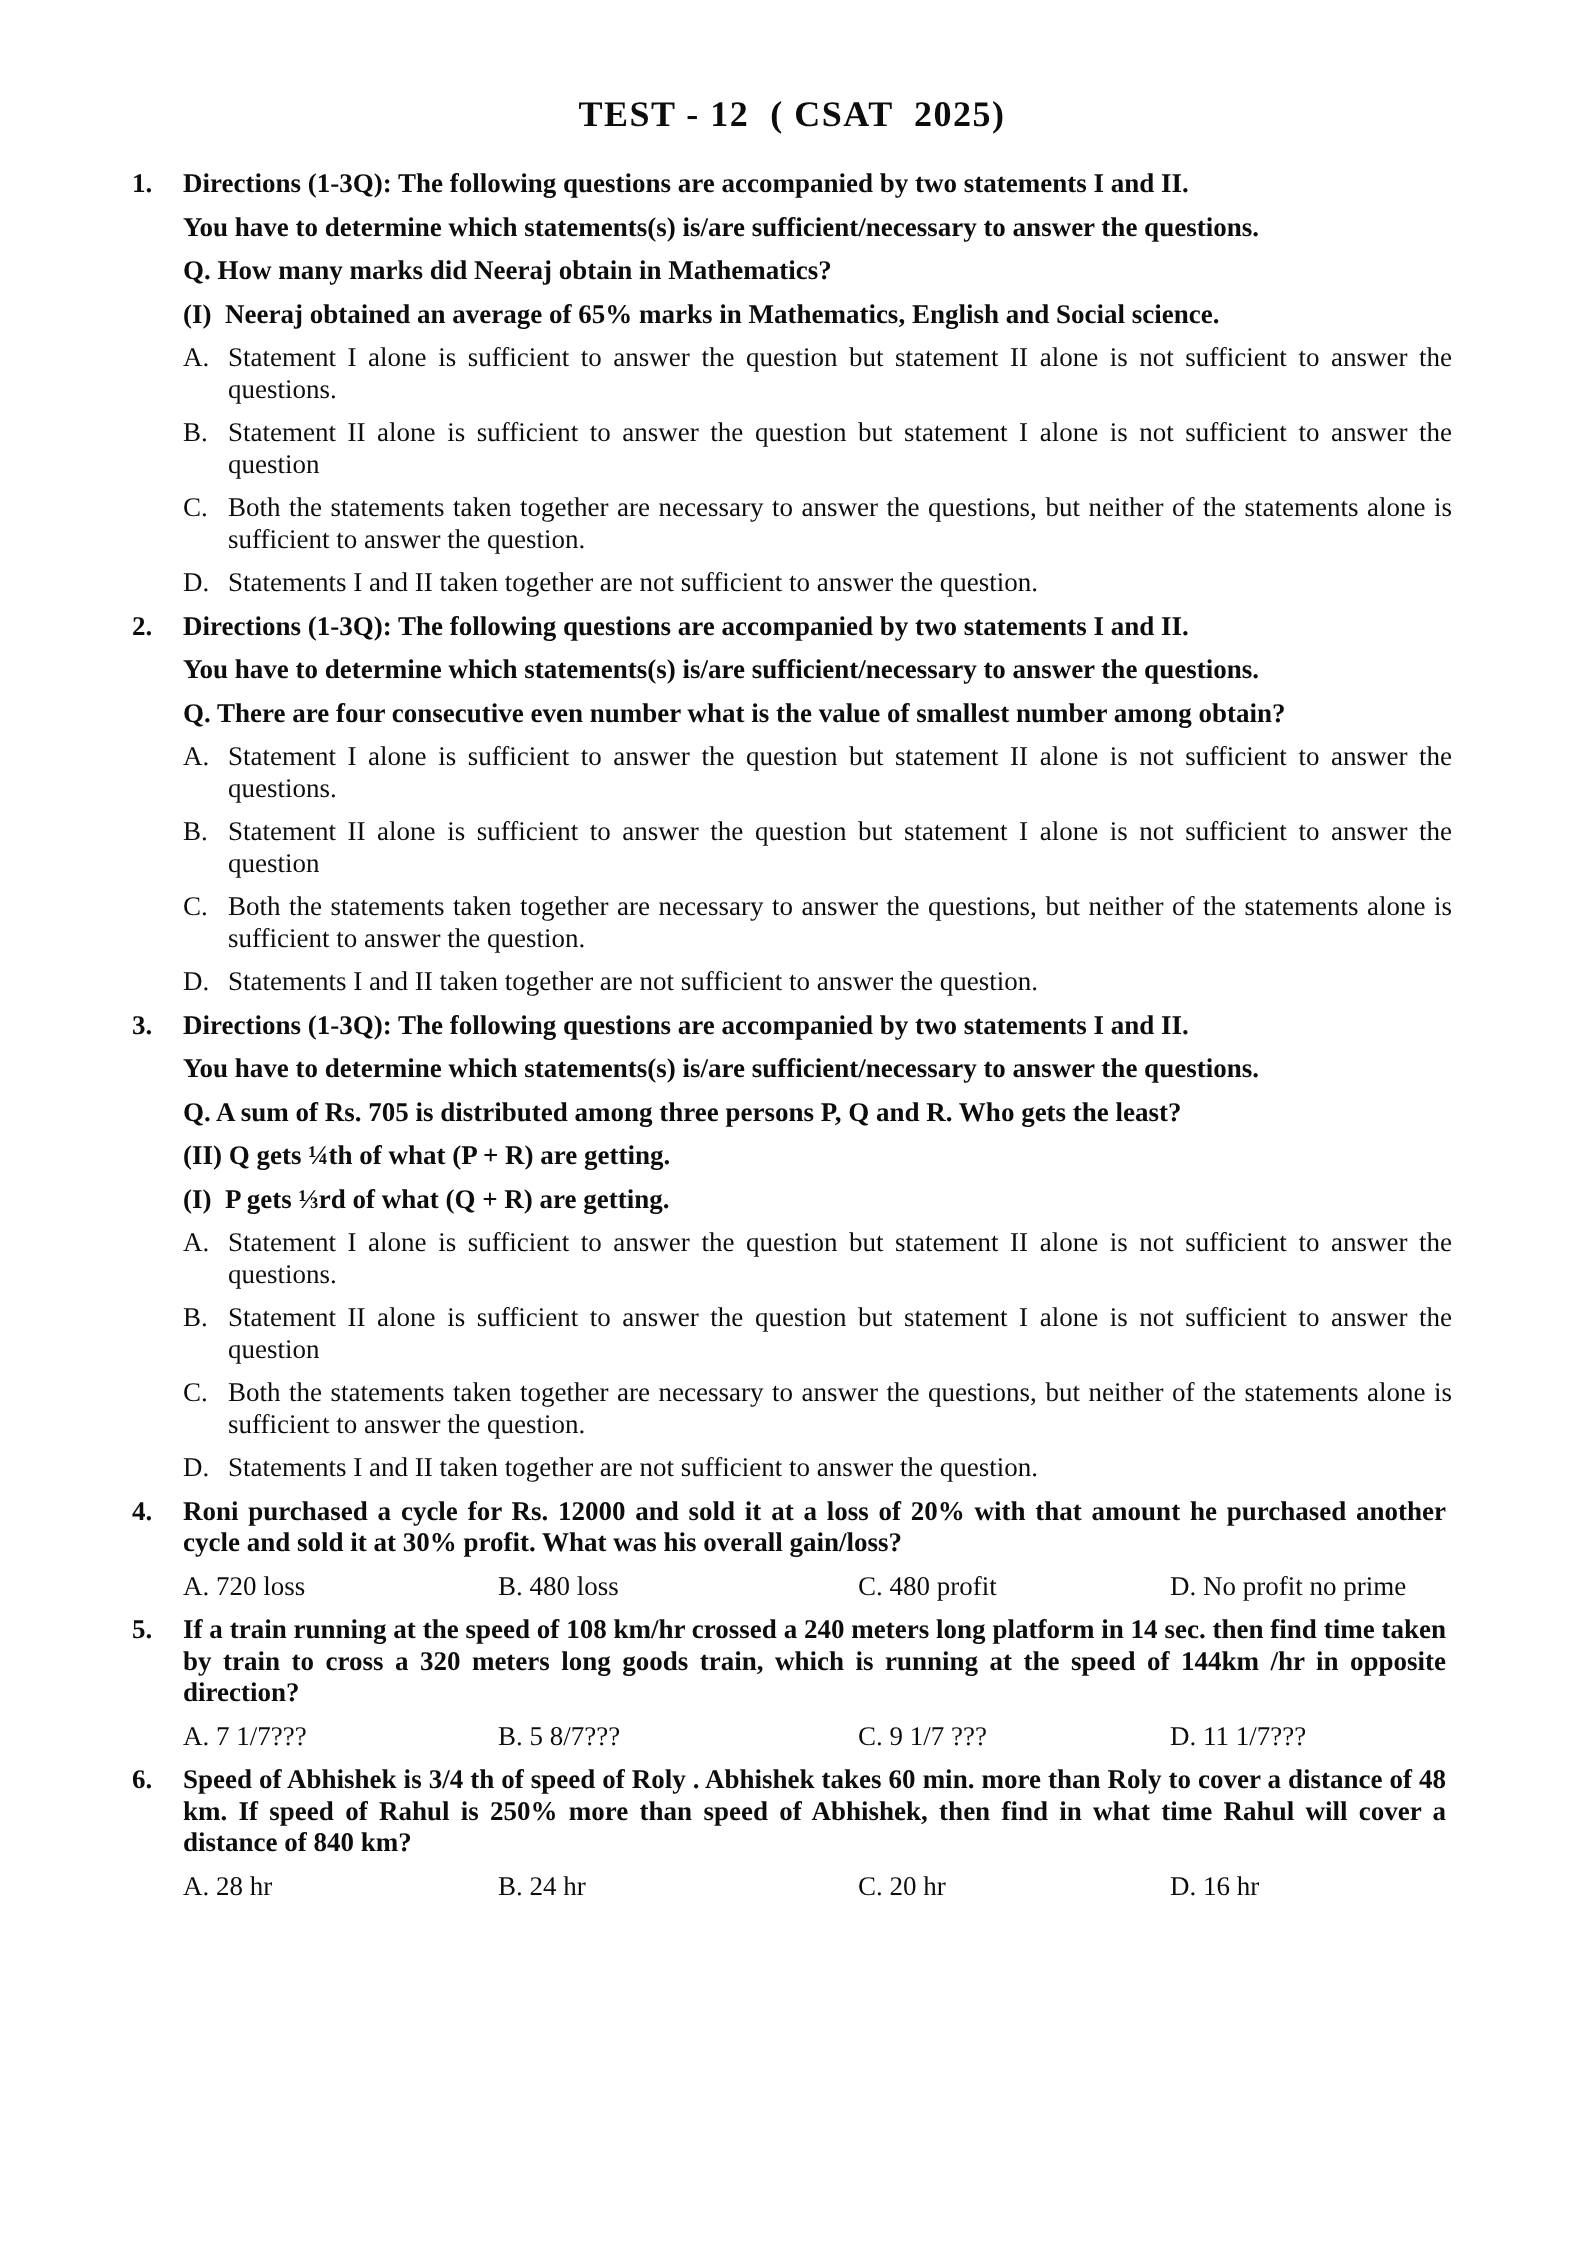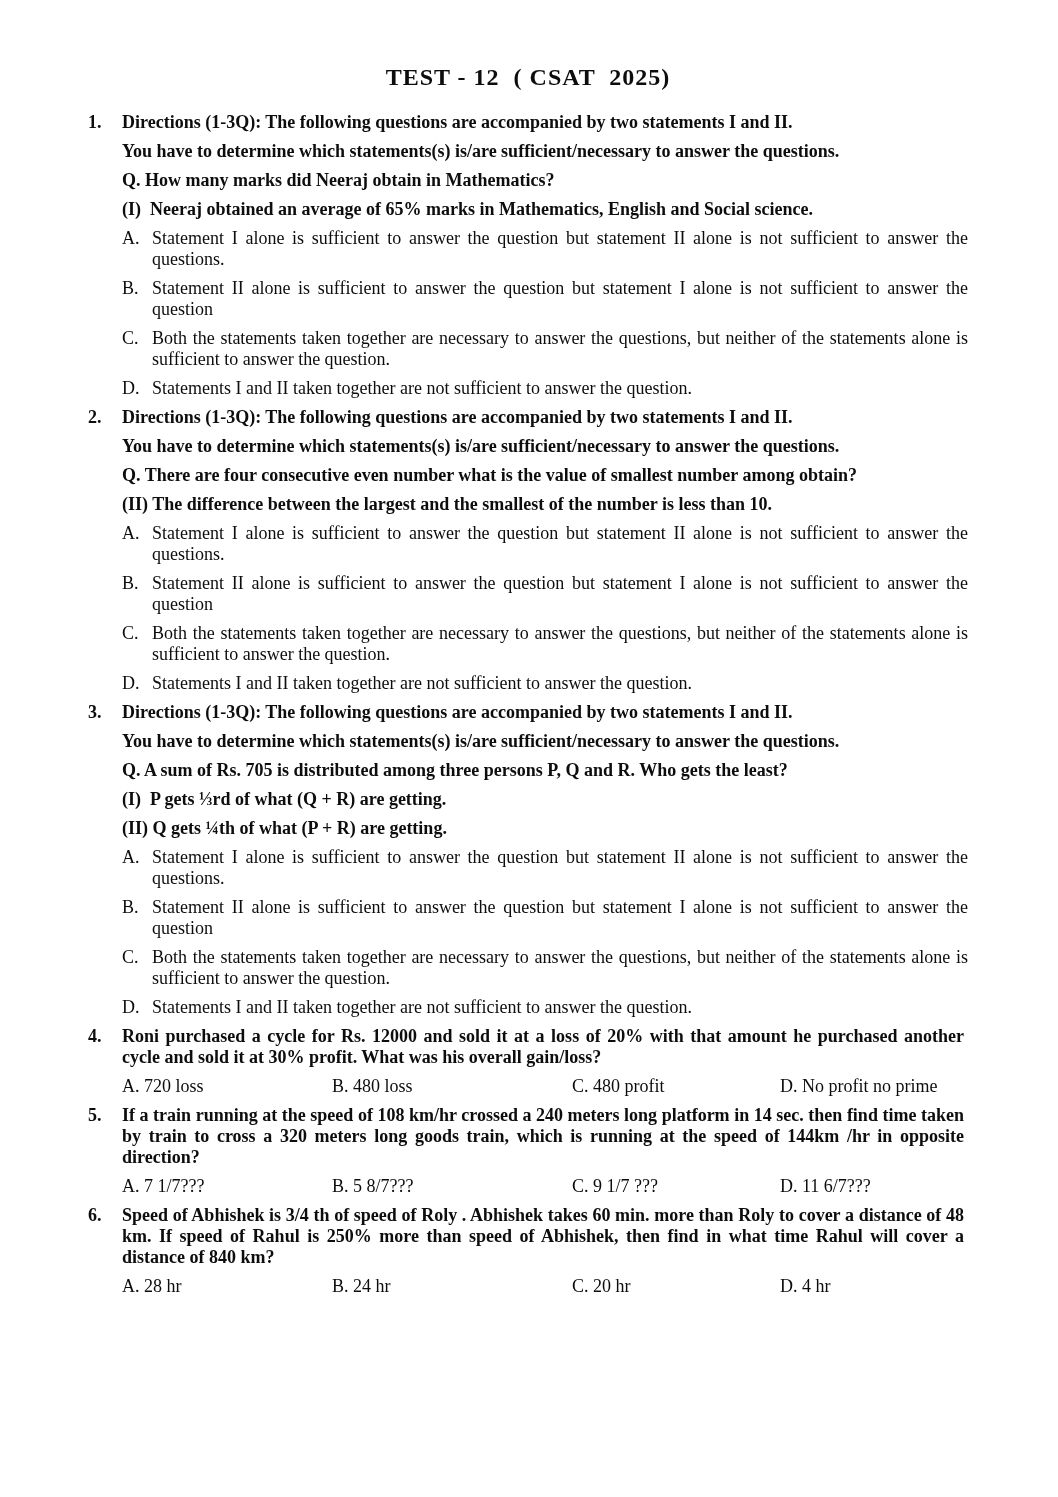--- a/index.html
+++ b/index.html
@@ -90,21 +90,20 @@
       </div>
     </div>
   </div>
 
   <div class="question">
     <div class="qnum">2.</div>
     <div class="qbody">
       <p class="bold just">Directions (1-3Q): The following questions are accompanied by two statements I and II.</p>
       <p class="bold just">You have to determine which statements(s) is/are sufficient/necessary to answer the questions.</p>
       <p class="bold just">Q. There are four consecutive even number what is the value of smallest number among obtain?</p>
-      <p class="bold just">(II) The difference between the largest and the smallest of the number is less than 10.</p>
       <div class="opt">
         <span class="optlabel">A.</span>
         <span class="opttext">Statement I alone is sufficient to answer the question but statement II alone is not sufficient to answer the questions.</span>
       </div>
       <div class="opt">
         <span class="optlabel">B.</span>
         <span class="opttext">Statement II alone is sufficient to answer the question but statement I alone is not sufficient to answer the question</span>
       </div>
       <div class="opt">
         <span class="optlabel">C.</span>
@@ -116,22 +115,22 @@
       </div>
     </div>
   </div>
 
   <div class="question">
     <div class="qnum">3.</div>
     <div class="qbody">
       <p class="bold just">Directions (1-3Q): The following questions are accompanied by two statements I and II.</p>
       <p class="bold just">You have to determine which statements(s) is/are sufficient/necessary to answer the questions.</p>
       <p class="bold just">Q. A sum of Rs. 705 is distributed among three persons P, Q and R. Who gets the least?</p>
+      <p class="bold just">(II) Q gets ¼th of what (P + R) are getting.</p>
       <p class="bold just pre">(I)  P gets ⅓rd of what (Q + R) are getting.</p>
-      <p class="bold just">(II) Q gets ¼th of what (P + R) are getting.</p>
       <div class="opt">
         <span class="optlabel">A.</span>
         <span class="opttext">Statement I alone is sufficient to answer the question but statement II alone is not sufficient to answer the questions.</span>
       </div>
       <div class="opt">
         <span class="optlabel">B.</span>
         <span class="opttext">Statement II alone is sufficient to answer the question but statement I alone is not sufficient to answer the question</span>
       </div>
       <div class="opt">
         <span class="optlabel">C.</span>
@@ -158,31 +157,31 @@
   </div>
 
   <div class="question">
     <div class="qnum">5.</div>
     <div class="qbody">
       <p class="bold just">If a train running at the speed of 108 km/hr crossed a 240 meters long platform in 14 sec. then find time taken by train to cross a 320 meters long goods train, which is running at the speed of 144km /hr in opposite direction?</p>
       <div class="optrow">
         <span class="optcell-a"><span>A.</span> <span>7 1/7???</span></span>
         <span class="optcell-b"><span>B.</span> <span>5 8/7???</span></span>
         <span class="optcell-c"><span>C.</span> <span>9 1/7 ???</span></span>
-        <span class="optcell-d"><span>D.</span> <span>11 6/7???</span></span>
+        <span class="optcell-d"><span>D.</span> <span>11 1/7???</span></span>
       </div>
     </div>
   </div>
 
   <div class="question">
     <div class="qnum">6.</div>
     <div class="qbody">
       <p class="bold just">Speed of Abhishek is 3/4 th of speed of Roly . Abhishek takes 60 min. more than Roly to cover a distance of 48 km. If speed of Rahul is 250% more than speed of Abhishek, then find in what time Rahul will cover a distance of 840 km?</p>
       <div class="optrow">
         <span class="optcell-a"><span>A.</span> <span>28 hr</span></span>
         <span class="optcell-b"><span>B.</span> <span>24 hr</span></span>
         <span class="optcell-c"><span>C.</span> <span>20 hr</span></span>
-        <span class="optcell-d"><span>D.</span> <span>4 hr</span></span>
+        <span class="optcell-d"><span>D.</span> <span>16 hr</span></span>
       </div>
     </div>
   </div>
 
 </div>
 
 </body></html>

